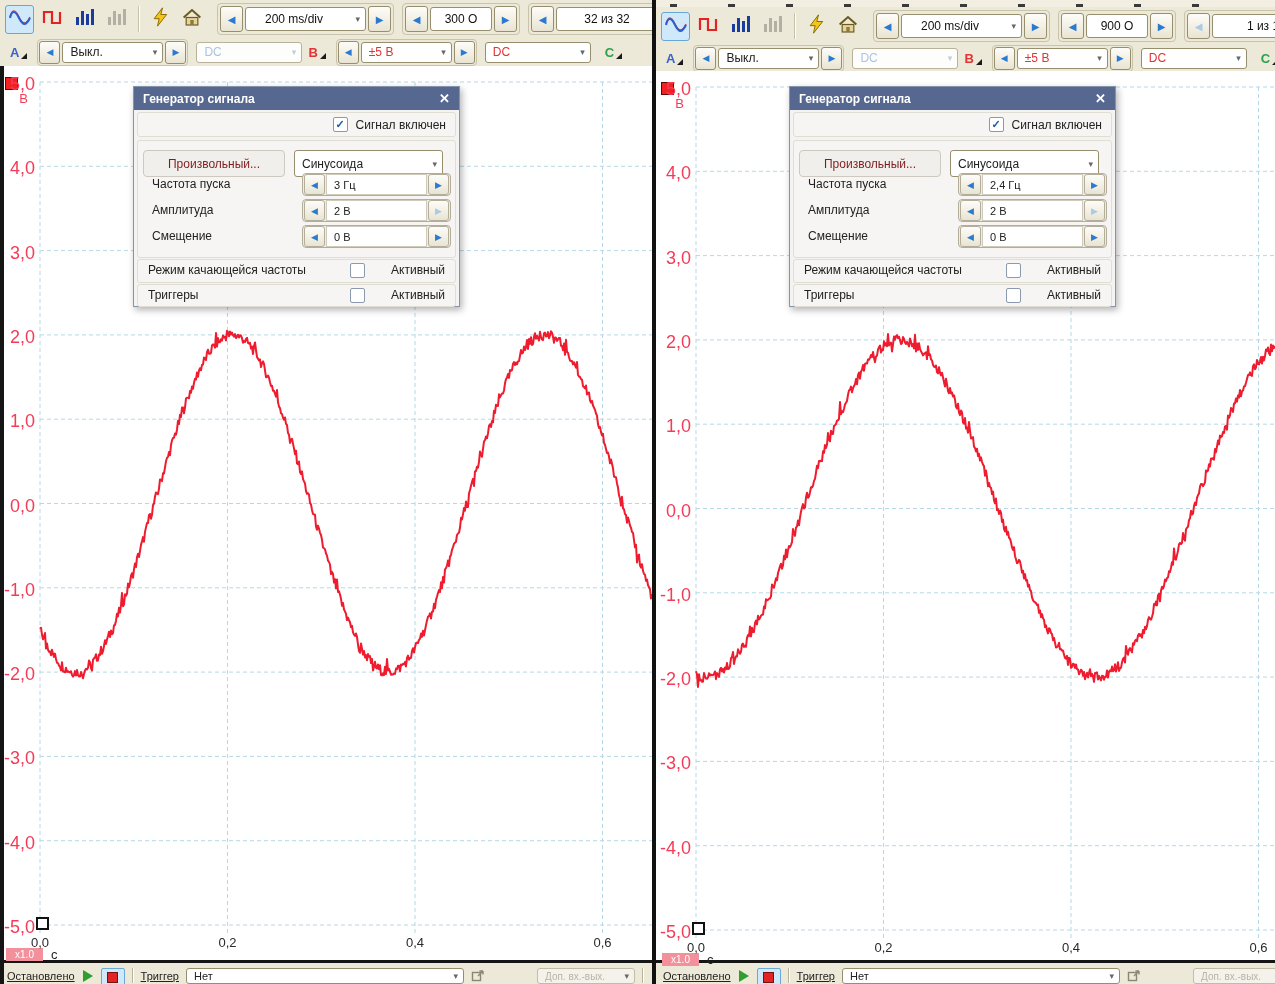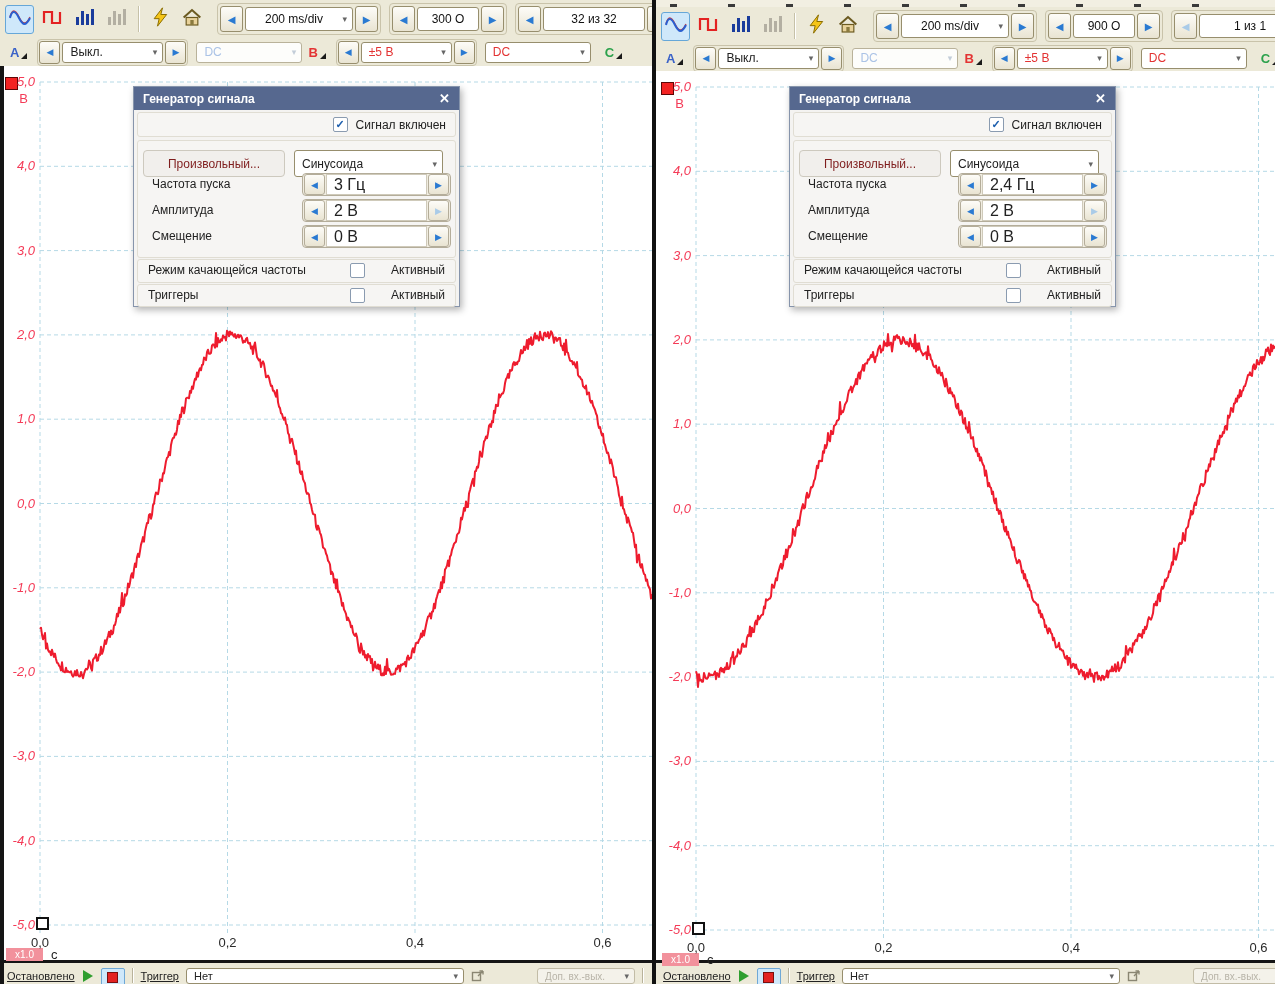--- a/index.html
+++ b/index.html
@@ -21,21 +21,21 @@
   .vsep{width:1px;height:26px;background:#c6c1a8;border-right:1px solid #fff;margin:0 5px;flex:0 0 auto;}
   .spin-group{display:flex;align-items:center;margin-left:8px;flex:0 0 auto;
        border:1px solid #c9c3aa;border-radius:4px;padding:2px;background:#ece9d8;}
   .ar{width:21px;height:24px;border:1px solid #978e6d;border-radius:3px;flex:0 0 auto;
        background:linear-gradient(#fdfcf8,#e9e4d2);display:flex;align-items:center;justify-content:center;
        color:#2a7ad2;font-size:10px;cursor:pointer;}
   .ar.dim{color:#a9cbe8;}
   .val{height:22px;border:1px solid #978e6d;border-radius:3px;background:#fff;margin:0 2px;
        display:flex;align-items:center;justify-content:center;font-size:12px;color:#111;position:relative;}
   .val .caret{position:absolute;right:5px;color:#666;font-size:9px;}
-  .val.timebase{width:96px;padding-right:10px;}
+  .val.timebase{width:96px;padding-right:23px;}
   .val.imped{width:60px;}
   .val.frames{width:100px;}
   
   .tb2{position:absolute;top:38px;left:0;right:0;height:28px;display:flex;align-items:center;
        padding-left:4px;box-sizing:border-box;white-space:nowrap;}
   .panel.shifted .tb2{top:44px;}
   .ch{font-size:13px;font-weight:bold;position:relative;margin:0 10px 0 6px;flex:0 0 auto;cursor:pointer;}
   .ch::after{content:"";position:absolute;right:-8px;bottom:1px;
        border-left:6px solid transparent;border-bottom:6px solid #1a1a1a;}
   .ch.a{color:#3a62c8;}.ch.b{color:#e33333;}.ch.c{color:#2ba14b;}
@@ -53,21 +53,21 @@
        flex:0 0 auto;box-sizing:border-box;cursor:pointer;}
   .combo .caret{position:absolute;right:5px;color:#666;font-size:9px;}
   .combo.coupling{width:106px;margin-left:8px;color:#e33333;}
   .combo.disabled{color:#abc3e6;border-color:#b9b29a;background:#fdfdfb;}
   .combo.disabled .caret{color:#c3cdd9;}
   
   .plot{position:absolute;top:66px;left:0;right:0;height:894px;background:#fff;
        border-bottom:3px solid #151515;cursor:crosshair;}
   .panel.shifted .plot{top:71px;height:889px;}
   .plot svg{position:absolute;left:0;top:0;}
-  .ytick{position:absolute;left:2px;width:33px;text-align:right;font-size:13px;color:#f43b57;font-style:italic;}
+  .ytick{position:absolute;left:2px;width:33px;text-align:right;font-size:18px;color:#f43b57;}
   .xtick{position:absolute;width:34px;text-align:center;font-size:13px;color:#2a2a2a;}
   .y-unit{position:absolute;left:2px;top:25px;width:26px;text-align:right;font-size:13px;color:#f43b57;}
   .x-unit{position:absolute;left:51px;top:881px;font-size:13px;color:#222;}
   .ch-square{position:absolute;left:5px;top:11px;width:11px;height:11px;background:#f32222;border:1px solid #5d0606;}
   .origin-handle{position:absolute;left:36px;top:851px;width:9px;height:9px;background:#fff;border:2px solid #111;cursor:move;}
   .scale-badge{position:absolute;left:6px;top:882px;width:37px;height:13px;background:#f2919c;
        color:#fff;font-size:10px;text-align:center;line-height:13px;}
   .black-edge{display:none;}
   .panel.first .black-edge{display:block;position:absolute;left:0;top:66px;width:4px;bottom:0;background:#151515;z-index:4;}
   
@@ -100,21 +100,21 @@
       background:#f1efec;color:#7f1d1d;font-size:12px;font-family:inherit;}
   .combo.wave{position:absolute;left:160px;top:40px;width:149px;height:27px;}
   .srow{position:absolute;left:8px;right:0;height:24px;}
   .srow .slbl{position:absolute;left:10px;top:4px;}
   .dspin{position:absolute;left:160px;top:0;width:149px;height:23px;border:1px solid #b4ad9a;border-radius:4px;
       background:#f0ece0;display:flex;align-items:center;padding:1px;box-sizing:border-box;}
   .ar3{width:19px;height:19px;border:1px solid #b4ad9a;border-radius:3px;flex:0 0 auto;
       background:linear-gradient(#fdfcf8,#e9e4d2);display:flex;align-items:center;justify-content:center;
       color:#2a7ad2;font-size:9px;cursor:pointer;}
   .ar3.dim{color:#a9cbe8;}
-  .dval{flex:1;height:19px;background:#fff;border:1px solid #cfcaba;margin:0 1px;display:flex;align-items:center;padding-left:7px;font-size:16px;}
+  .dval{flex:1;height:19px;background:#fff;border:1px solid #cfcaba;margin:0 1px;display:flex;align-items:center;padding-left:7px;font-size:11px;}
   .chkrow-lbl{position:absolute;left:10px;top:3px;}
   .chkrow-cb{position:absolute;left:212px;top:3px;}
   .chkrow-state{position:absolute;right:10px;top:3px;}
 </style>
 </head>
 <body>
 
 <div id="panels-root">
   <div class="panel first" style="left: 0px; width: 652px;">
 

